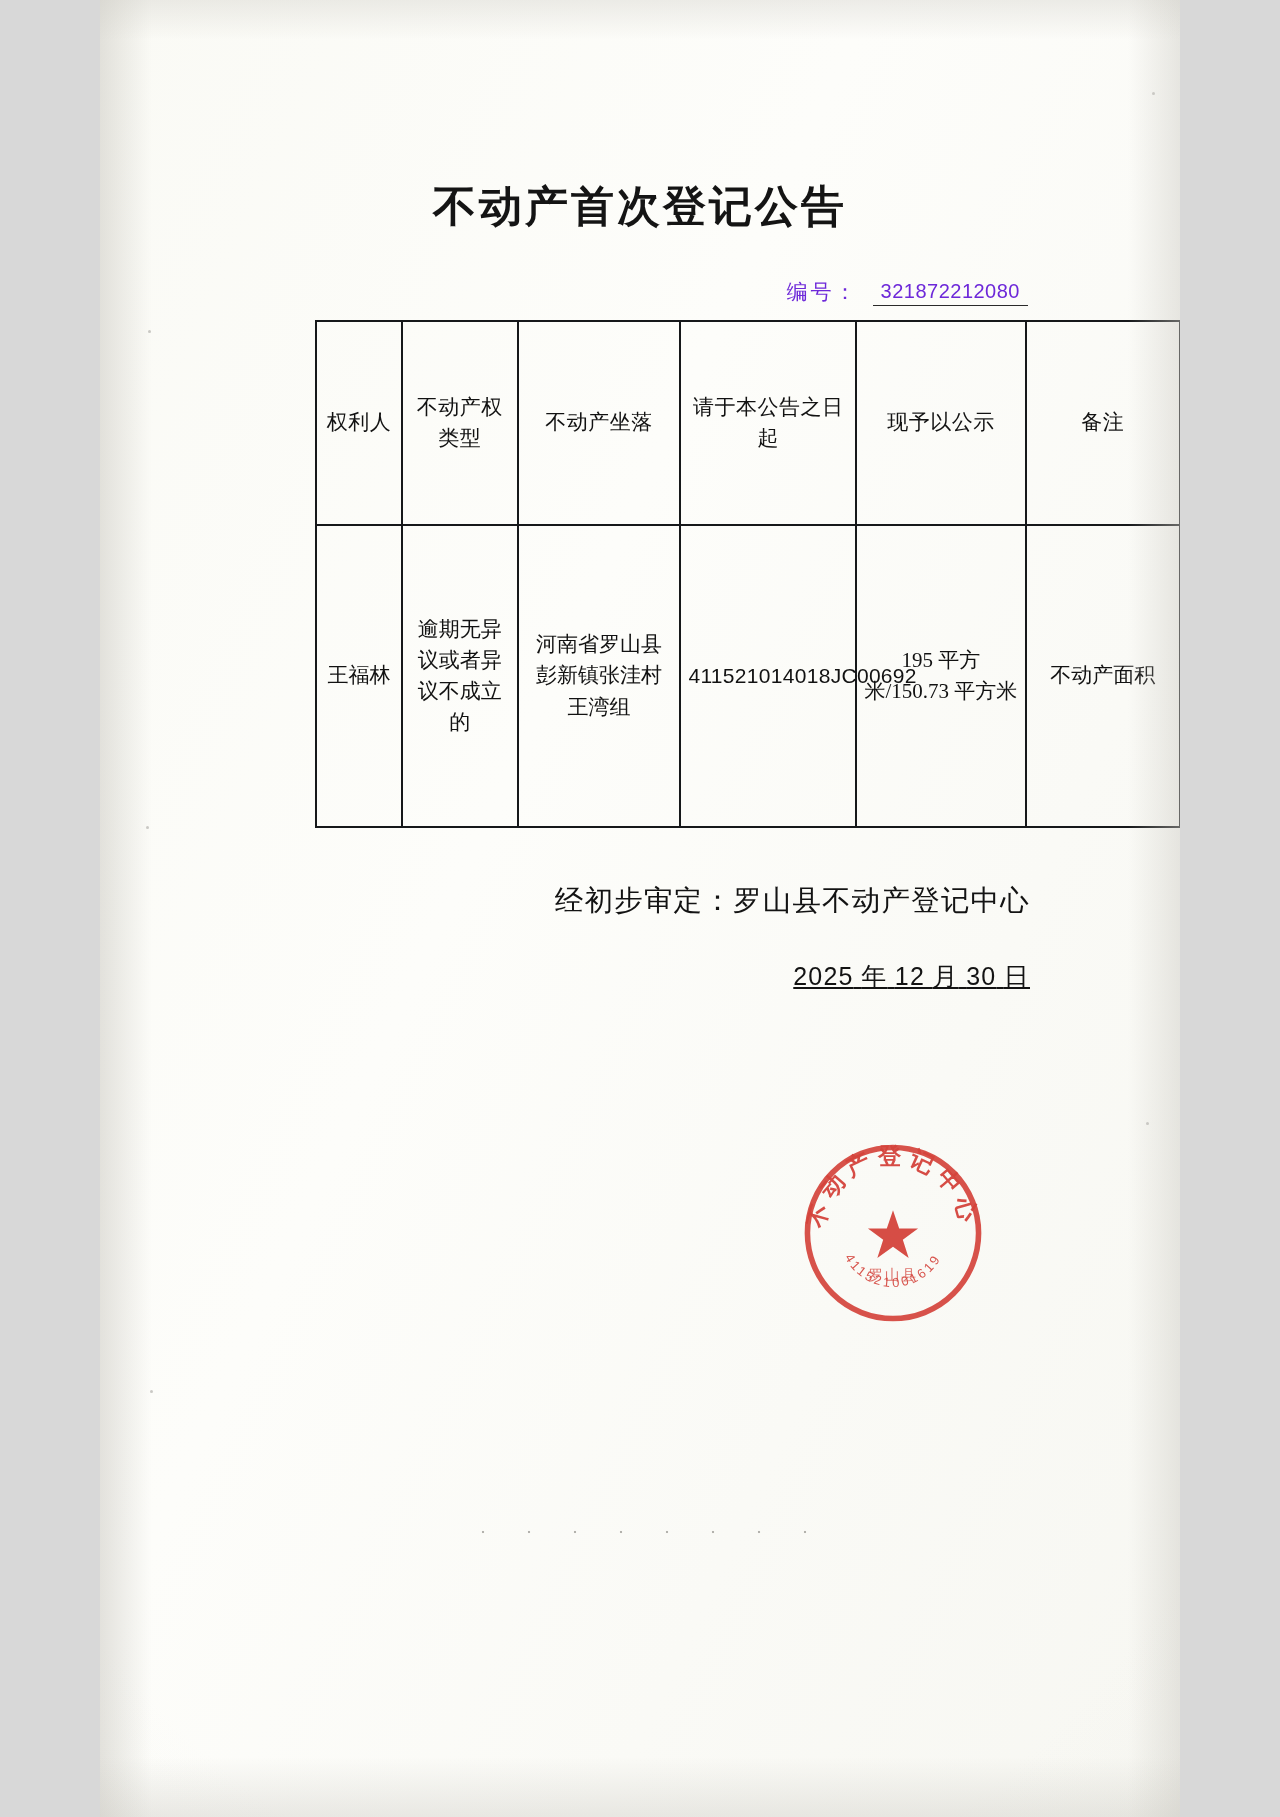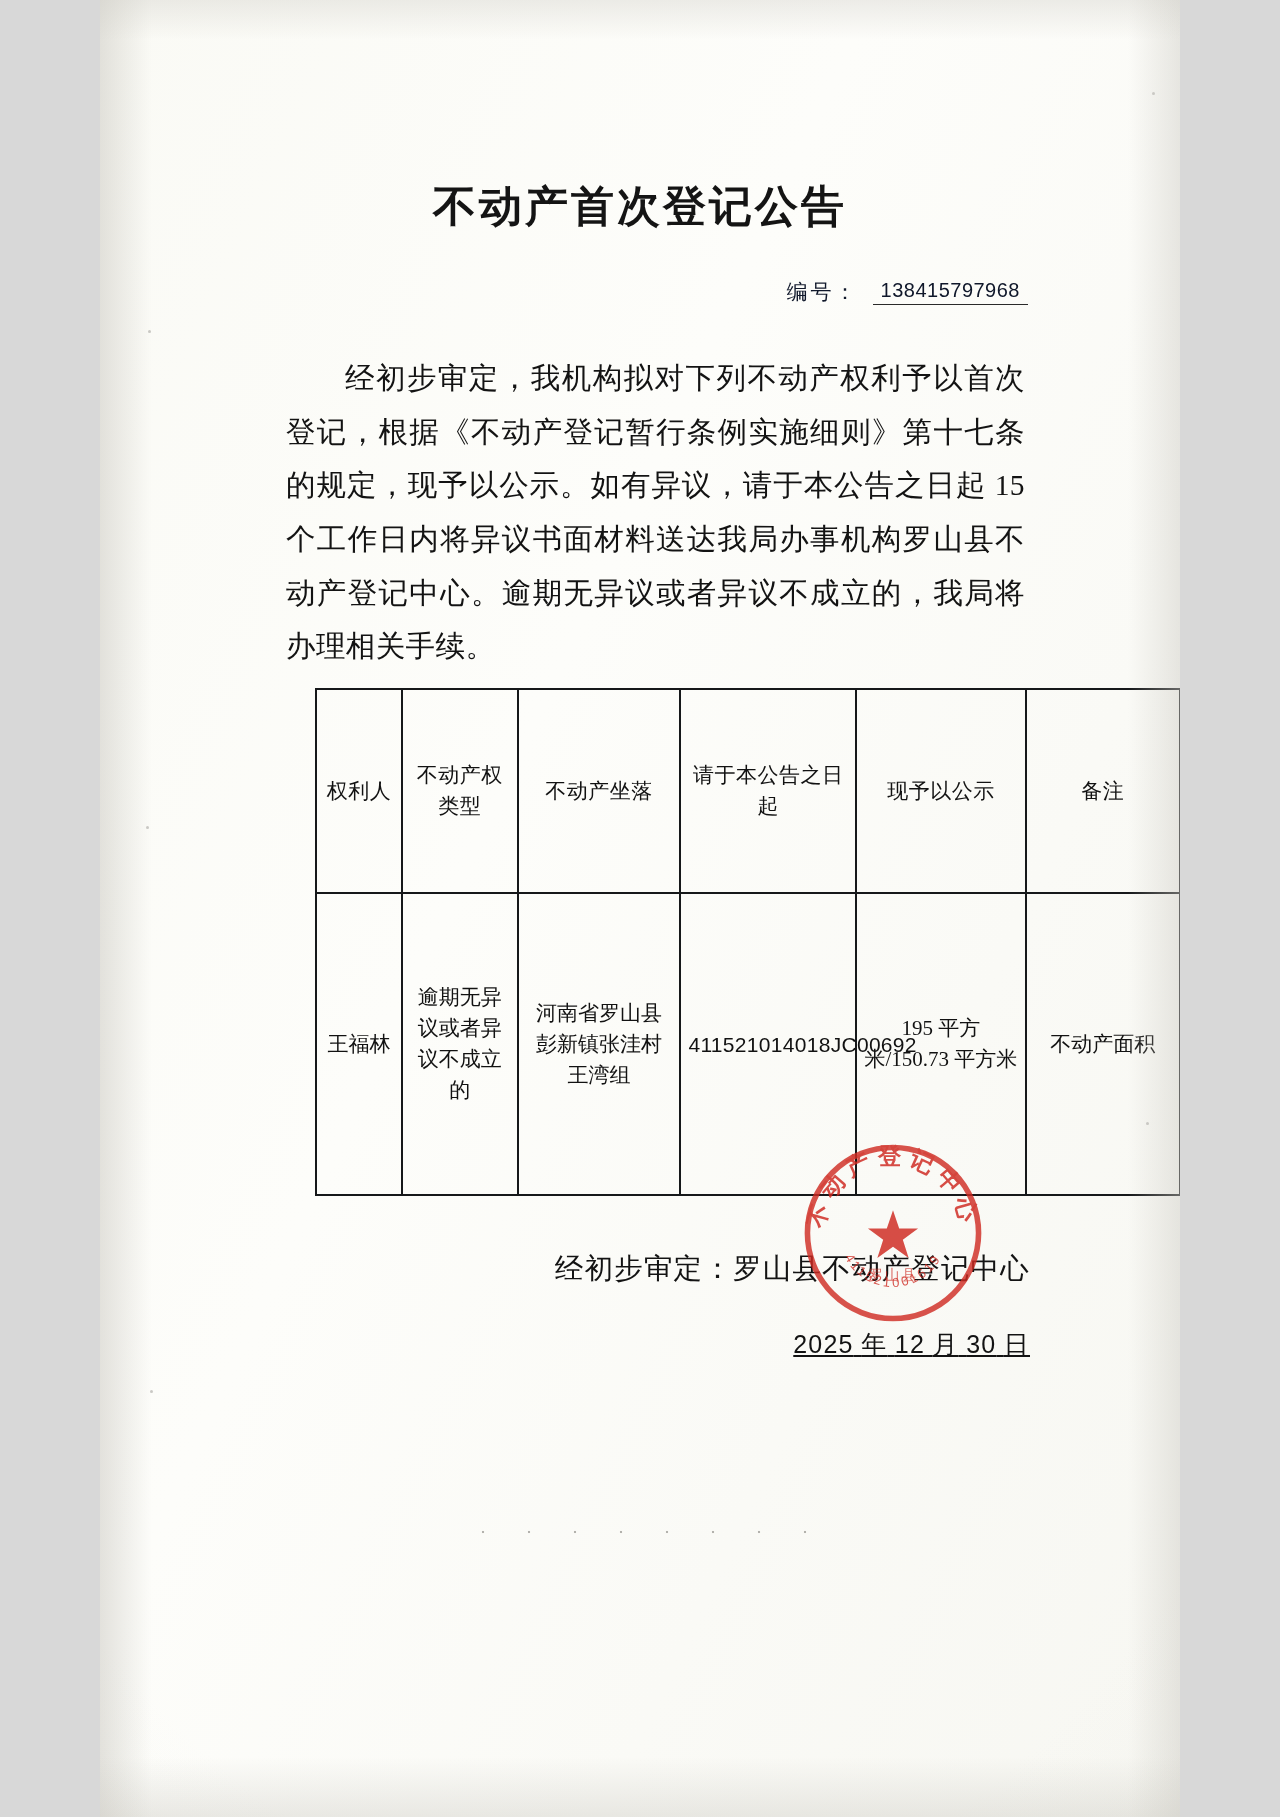--- a/index.html
+++ b/index.html
@@ -49,26 +49,26 @@
     font-family: "Liberation Sans", "DejaVu Sans", sans-serif;
     font-size: 43px;
     font-weight: 700;
     letter-spacing: 3px;
     color: #141414;
   }
 
   .docnum-row {
     display: flex;
     justify-content: flex-end;
-    align-items: center;
+    align-items: flex-end;
     padding-right: 152px;
     margin-top: 42px;
     font-family: "Liberation Serif", "DejaVu Serif", serif;
     font-size: 21px;
-    color: #0f172a;
+    color: #6d28d9;
   }
   .docnum-label { letter-spacing: 3px; }
   .docnum-value {
     margin-left: 14px;
     padding: 0 8px 2px 8px;
     border-bottom: 1.6px solid #2a2a2a;
     font-family: "Liberation Sans", "DejaVu Sans", sans-serif;
     font-size: 20px;
     letter-spacing: 0.5px;
   }
@@ -179,24 +179,23 @@
 
 <div class="page">
   <div class="paper-tint"></div>
 
   <div class="content">
 
     <h1 class="doc-title">不动产首次登记公告</h1>
 
     <div class="docnum-row">
       <span class="docnum-label">编号：</span>
-      <span class="docnum-value">138415797968</span>
+      <span class="docnum-value">321872212080</span>
     </div>
 
-    <p class="body-text">经初步审定，我机构拟对下列不动产权利予以首次登记，根据《不动产登记暂行条例实施细则》第十七条的规定，现予以公示。如有异议，请于本公告之日起 15 个工作日内将异议书面材料送达我局办事机构罗山县不动产登记中心。逾期无异议或者异议不成立的，我局将办理相关手续。</p>
 
     <table class="reg-table">
       <colgroup>
         <col class="col-a">
           <col class="col-b">
           <col class="col-c">
         <col class="col-d">
           <col class="col-e">
           <col class="col-f">
       </colgroup>

